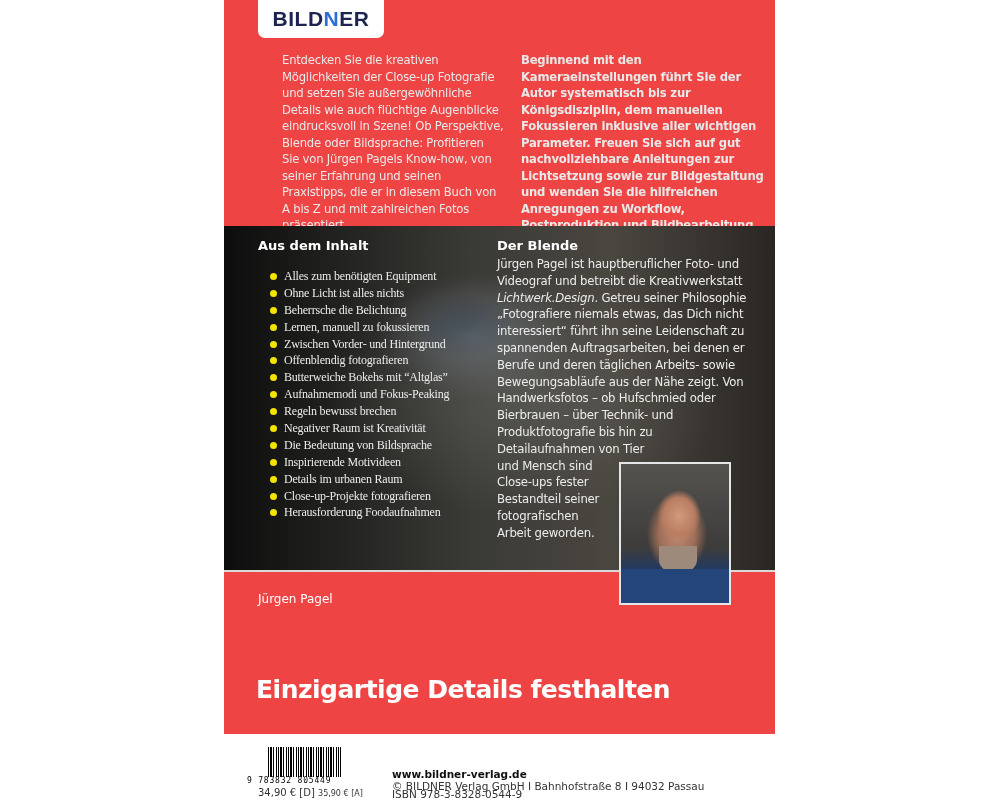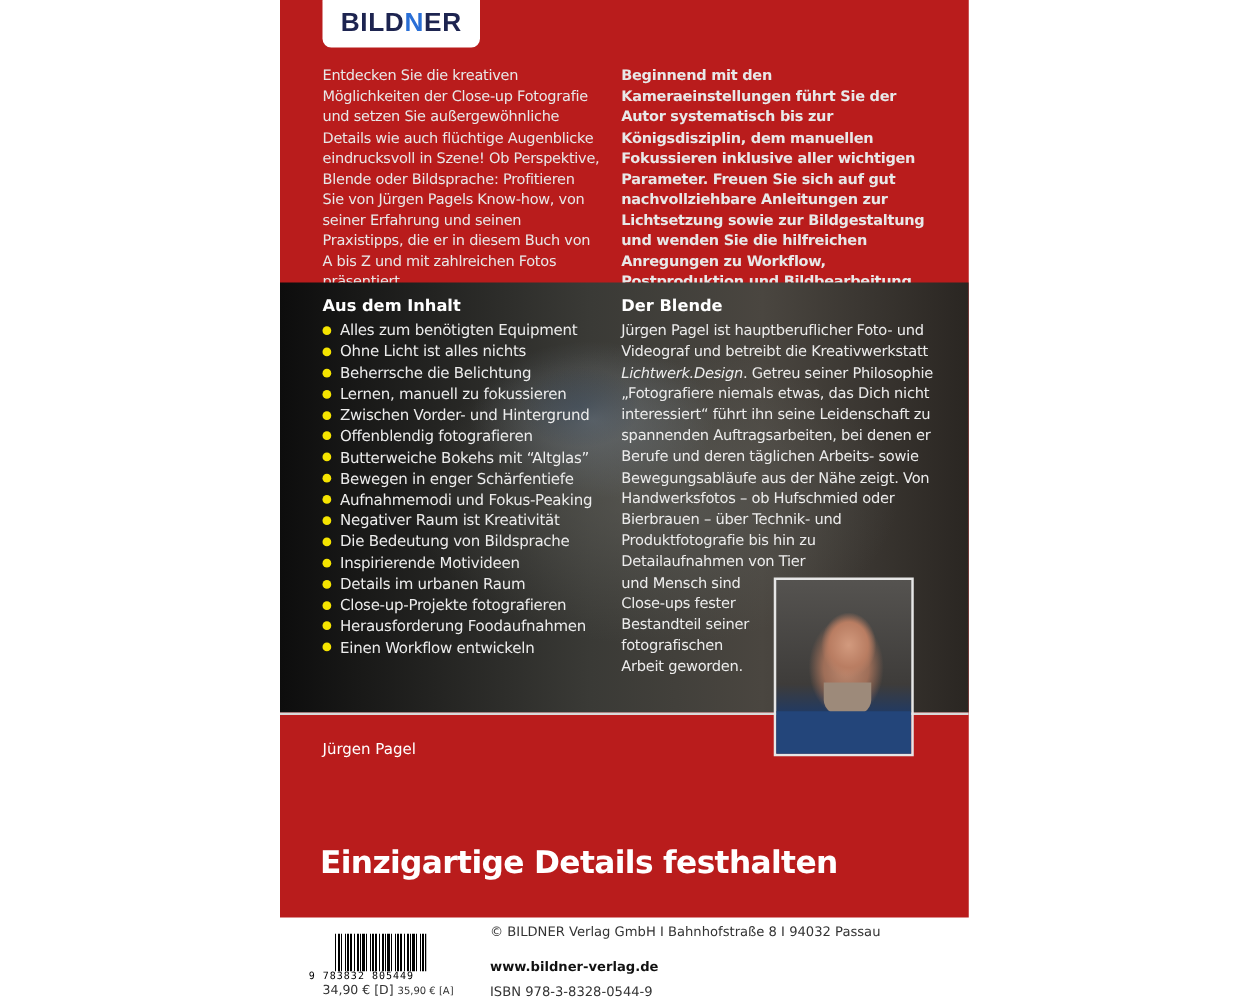--- a/index.html
+++ b/index.html
@@ -1,53 +1,53 @@
 <!DOCTYPE html>
 <html><head>
 <meta charset="utf-8">
 <style>
   html, body { margin:0; padding:0; }
   body {
     width:1000px; height:800px; background:#ffffff; position:relative; overflow:hidden;
     font-family: "DejaVu Sans", "Liberation Sans", sans-serif;
   }
   .cover {
-    position:absolute; left:224px; top:0; width:551px; height:734px; background:#b91c1c; overflow:hidden;
+    position:absolute; left:224px; top:0; width:551px; height:734px; background:#ef4444; overflow:hidden;
   }
   .logo {
     position:absolute; left:34px; top:-6px; width:126px; height:44px; background:#fff; border-radius:7px;
     display:flex; align-items:center; justify-content:center;
   }
   .logo-text {
     font-family:"Liberation Sans", sans-serif; font-weight:bold; font-size:21px; color:#1d2450; letter-spacing:0.5px;
     margin-top:6px;
   }
   .logo-text .accent { color:#2a6fd6; }
   .intro {
     position:absolute; top:52px; font-size:11.6px; line-height:16.5px; color:#e8e8e8;
-    font-family:"DejaVu Sans", sans-serif; letter-spacing:-0.2px;
+    font-family:"DejaVu Sans", sans-serif; letter-spacing:-0.2px;margin-left:24px;
   }
   .intro.left { left:34px; width:222px; }
   .intro.right { left:273px; width:250px;font-weight:bold; }
   .mid {
     position:absolute; left:0; top:226px; width:551px; height:344px;
     background:
       radial-gradient(ellipse 140px 90px at 250px 110px, rgba(120,130,140,0.55), rgba(0,0,0,0) 70%),
       radial-gradient(ellipse 60px 40px at 240px 100px, rgba(30,40,50,0.9), rgba(0,0,0,0) 80%),
       radial-gradient(ellipse 260px 160px at 300px 170px, rgba(95,95,90,0.7), rgba(0,0,0,0) 75%),
       linear-gradient(90deg, #0d0d0d 0%, #3a3a36 45%, #4a4640 70%, #2a2622 100%);
   }
   .mid-divider {
     position:absolute; left:0; top:570px; width:551px; height:2px; background:#d9d9d9;
   }
   .section-title {
     position:absolute; top:238px; font-weight:bold; font-size:13px; color:#fff;
   }
   .toc-list {
-    position:absolute; left:34px; top:256px; margin:0; padding:0; list-style:none;
+    position:absolute; left:34px; top:256px; margin:12px; padding:0; list-style:none;font-family:Liberation Serif, serif;
   }
   .toc-list li {
     display:flex; align-items:center; height:16.9px; font-size:12px; color:#ececec; letter-spacing:-0.2px;
   }
   .bullet {
     width:7px; height:7px; border-radius:50%; background:#f5e400; margin-right:7px; flex:none;
   }
   .author-text {
     position:absolute; left:273px; top:256px; width:250px; font-size:11.7px; line-height:16.8px; color:#ececec;
     letter-spacing:-0.2px;
@@ -133,25 +133,25 @@
     <li>
         <span class="bullet"></span>
         <span>Offenblendig fotografieren</span>
       </li>
     <li>
         <span class="bullet"></span>
         <span>Butterweiche Bokehs mit “Altglas”</span>
       </li>
     <li>
         <span class="bullet"></span>
-        <span>Bewegen in enger Schärfentiefe</span>
+        <span>Aufnahmemodi und Fokus-Peaking</span>
       </li>
     <li>
         <span class="bullet"></span>
-        <span>Aufnahmemodi und Fokus-Peaking</span>
+        <span>Regeln bewusst brechen</span>
       </li>
     <li>
         <span class="bullet"></span>
         <span>Negativer Raum ist Kreativität</span>
       </li>
     <li>
         <span class="bullet"></span>
         <span>Die Bedeutung von Bildsprache</span>
       </li>
     <li>
@@ -163,37 +163,33 @@
         <span>Details im urbanen Raum</span>
       </li>
     <li>
         <span class="bullet"></span>
         <span>Close-up-Projekte fotografieren</span>
       </li>
     <li>
         <span class="bullet"></span>
         <span>Herausforderung Foodaufnahmen</span>
       </li>
-    <li>
-        <span class="bullet"></span>
-        <span>Einen Workflow entwickeln</span>
-      </li>
   </ul>
 
   <div class="section-title" style="left:273px;">Der Blende</div>
   <div class="author-text"><span>Jürgen Pagel ist hauptberuflicher Foto- und Videograf und betreibt die Kreativwerkstatt </span><em>Lichtwerk.Design</em><span>. Getreu seiner Philosophie „Fotografiere niemals etwas, das Dich nicht interessiert“ führt ihn seine Leidenschaft zu spannenden Auftragsarbeiten, bei denen er Berufe und deren täglichen Arbeits- sowie Bewegungsabläufe aus der Nähe zeigt. Von Handwerksfotos – ob Hufschmied oder Bierbrauen – über Technik- und Produktfotografie bis hin zu Detailaufnahmen von Tier</span><br><span>und Mensch sind</span><br><span>Close-ups fester</span><br><span>Bestandteil seiner</span><br><span>fotografischen</span><br><span>Arbeit geworden.</span></div>
 
   <div class="photo">
     <div class="beard"></div>
     <div class="shirt"></div>
   </div>
 
   <div class="author-name">Jürgen Pagel</div>
   <div class="sub-title">Einzigartige Details festhalten</div>
 </div>
 
 <div class="barcode"></div>
 <div class="barcode-digits">9 783832 805449</div>
 <div class="price"><span>34,90 € [D]</span> <small>35,90 € [A]</small></div>
 
-<div class="imprint" style="top:740px;">© BILDNER Verlag GmbH  I  Bahnhofstraße 8  I  94032 Passau</div>
+<div class="imprint" style="top:780px;">© BILDNER Verlag GmbH  I  Bahnhofstraße 8  I  94032 Passau</div>
 <div class="imprint bold" style="top:768px;">www.bildner-verlag.de</div>
 <div class="imprint" style="top:788px;">ISBN 978-3-8328-0544-9</div>
 
 </body></html>

